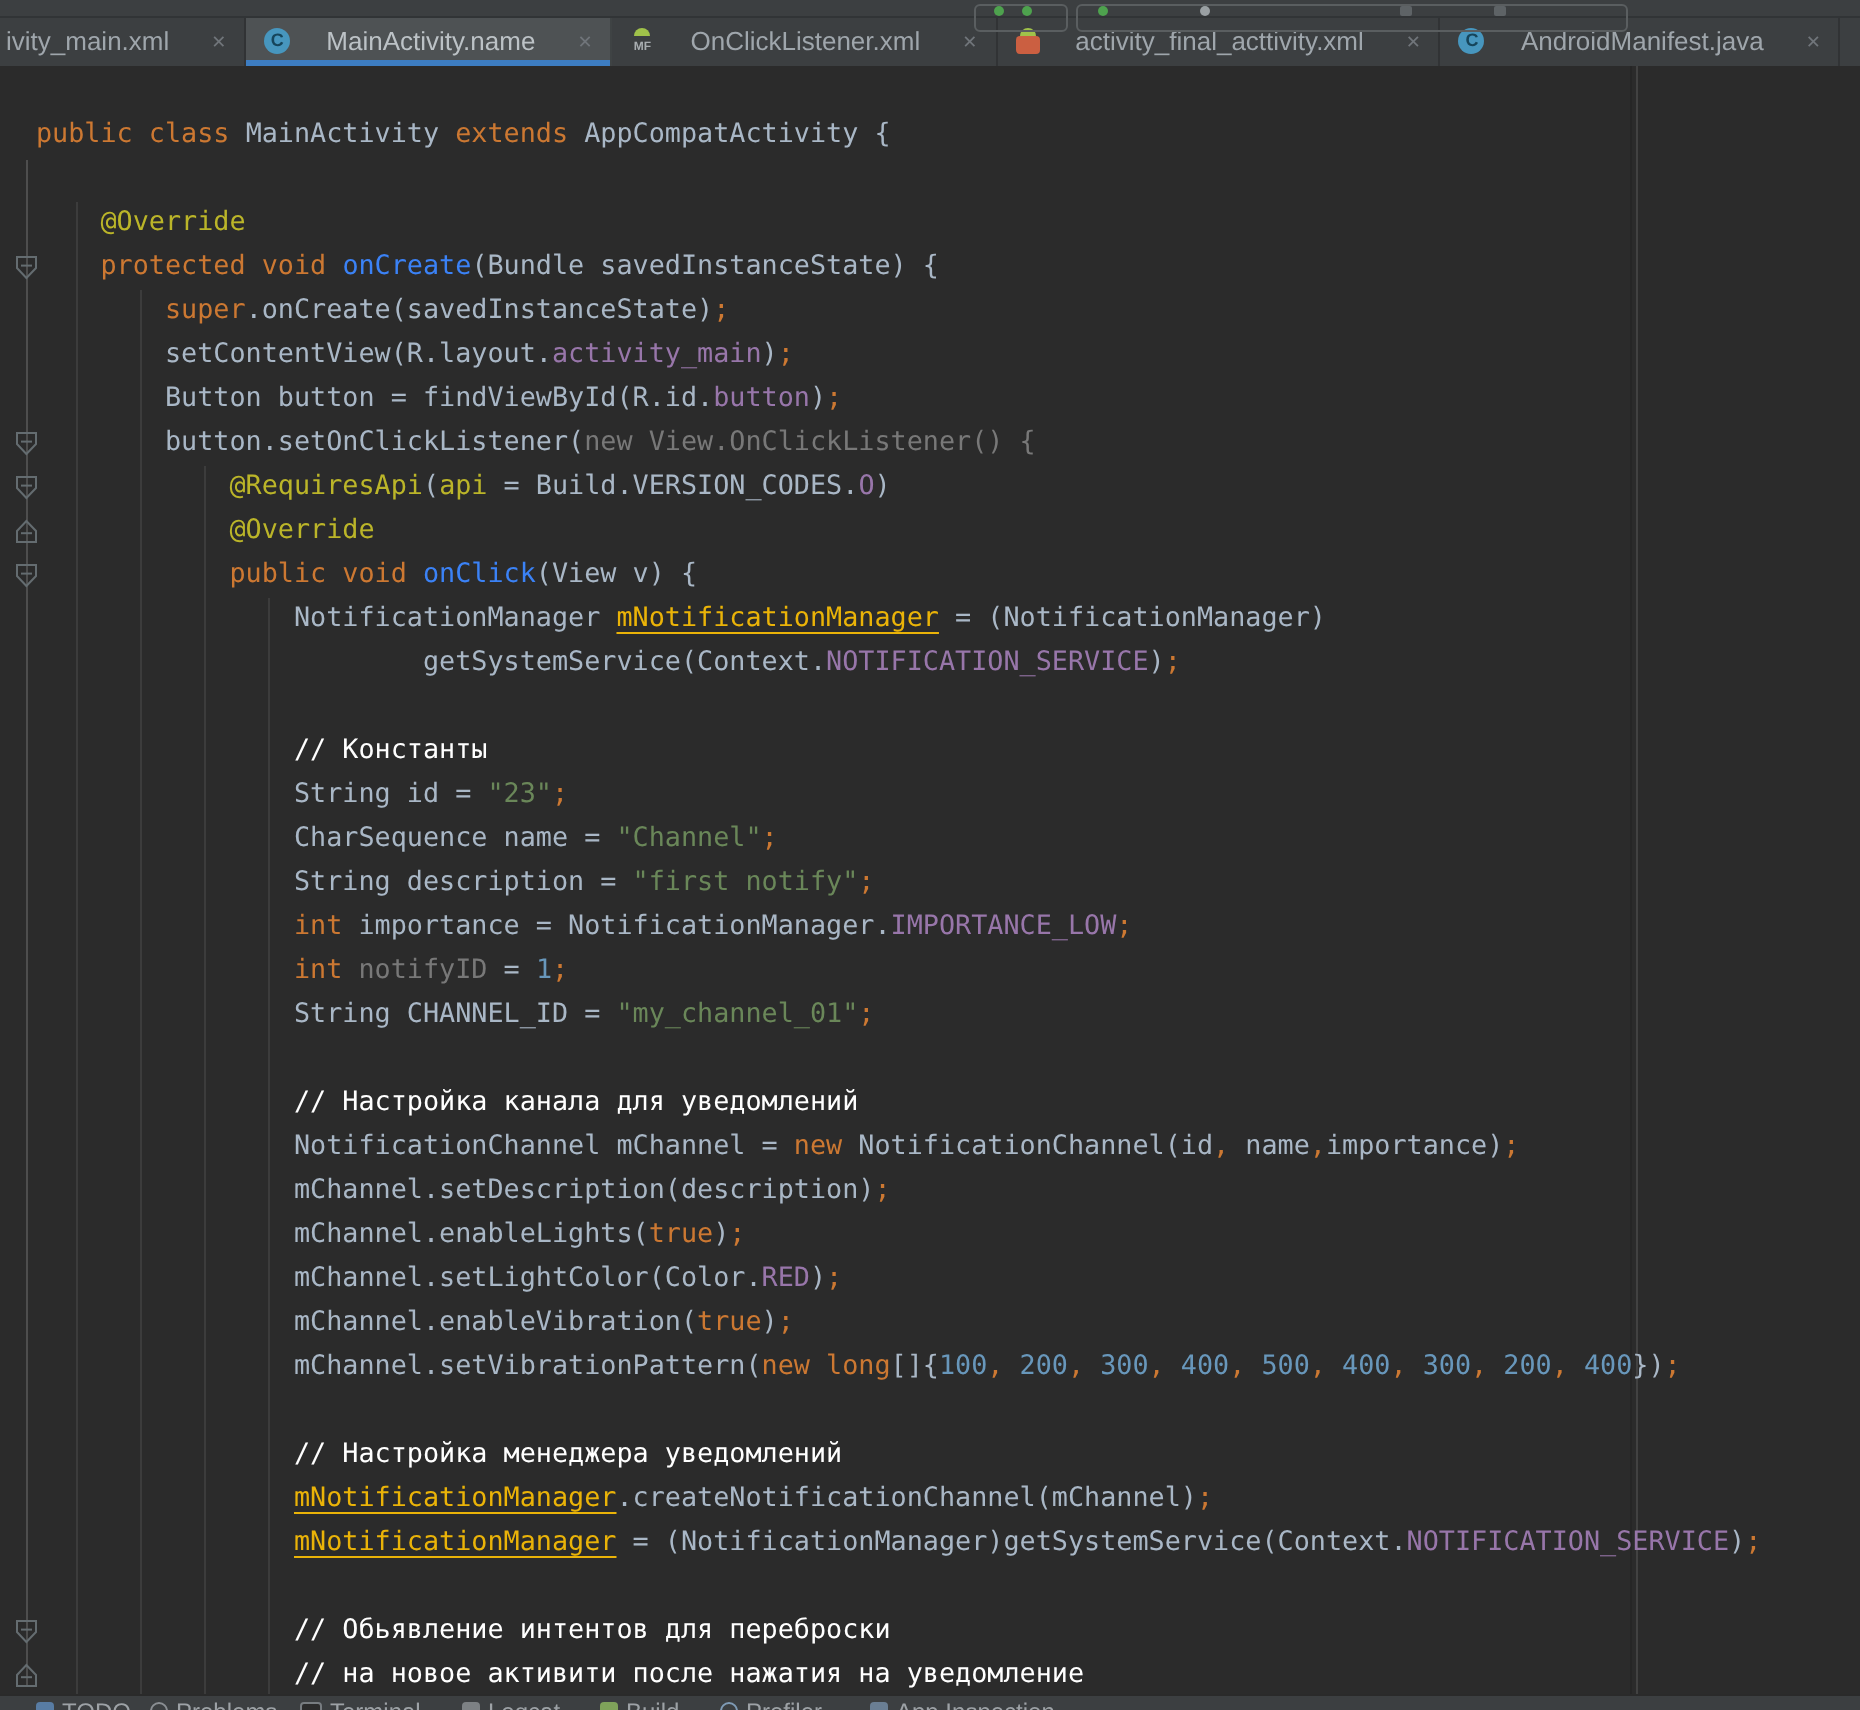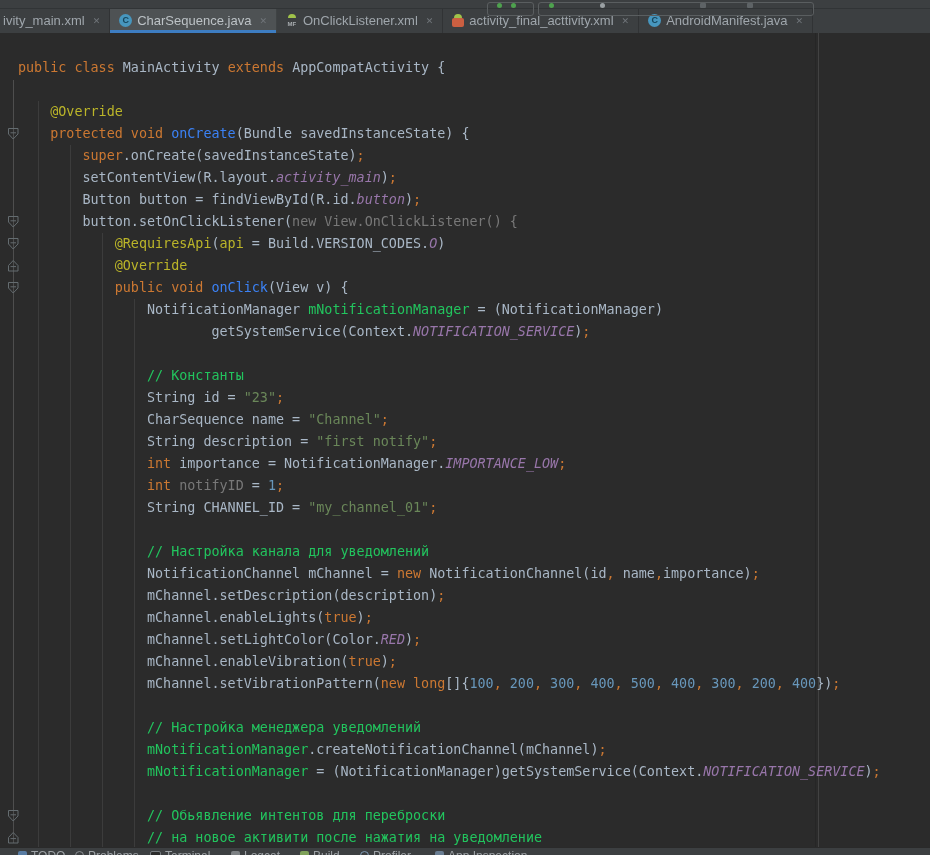--- a/index.html
+++ b/index.html
@@ -9,21 +9,21 @@
   }
   
   .topstrip{position:absolute;left:0;top:0;width:930px;height:8px;background:#3C3F41;border-bottom:1px solid #313436;z-index:5}
   .rbox{position:absolute;top:2px;height:12px;border:1px solid #5A5E60;border-radius:3px;background:transparent}
   .tdot{position:absolute;top:3px;width:5px;height:5px;border-radius:50%}
   .tdot.green{background:#4EA24E}
   .tdot.light{background:#9AA0A3}
   .tsq{position:absolute;top:3px;width:6px;height:5px;background:#5E6366;border-radius:1px}
   
   .tabbar{position:absolute;left:0;top:8px;width:930px;height:25px;background:#3C3F41;display:flex;align-items:stretch;z-index:4}
-  .tab{display:flex;align-items:center;gap:5px;padding:0 9px;color:#9FA6AC;font-size:13px;position:relative;border-right:1px solid rgba(0,0,0,.18);white-space:nowrap;cursor:default}
+  .tab{display:flex;align-items:center;gap:18px;padding:0 9px;color:#9FA6AC;font-size:13px;position:relative;border-right:1px solid rgba(0,0,0,.18);white-space:nowrap;cursor:default}
   .tab.noicon{padding-left:3px}
   .tab.active{background:#4E5254;color:#BCC2C6}
   .tab.active::after{content:"";position:absolute;left:0;right:0;bottom:0;height:3px;background:#3D7DC2}
   .tclose{color:#70757A;font-size:9px;margin-left:3px}
   .ticon{flex:0 0 auto;display:inline-block}
   .ticon.class{width:13px;height:13px;border-radius:50%;background:#4796BE;color:#16455B;font-weight:bold;font-size:9px;line-height:13px;text-align:center}
   .ticon.manifest{position:relative;width:12px;height:14px}
   .ticon.manifest i{position:absolute;left:2px;top:0;width:8px;height:4px;background:#A0C24A;border-radius:4px 4px 0 0}
   .ticon.manifest b{position:absolute;left:0;right:0;bottom:0;font-size:6px;color:#A8ADB0;font-weight:bold;font-style:normal;line-height:8px;text-align:center}
   .ticon.layout{position:relative;width:12px;height:14px}
@@ -33,24 +33,24 @@
   .editor{position:absolute;left:0;top:33px;width:930px;height:687px;background:#2B2B2B}
   .vline{position:absolute;width:1px}
   .code{position:absolute;left:18px;top:24px;font-family:"DejaVu Sans Mono",monospace;font-size:13.4px;line-height:22px;white-space:pre}
   .cline{height:22px}
   .tok.kw{color:#CC7832}
   .tok.pl{color:#A9B7C6}
   .tok.an{color:#BBB529}
   .tok.md{color:#3b82f6}
   .tok.st{color:#6A8759}
   .tok.nm{color:#6897BB}
-  .tok.cn{color:#9876AA;font-style:italic}
-  .tok.cm{color:#22c55e}
+  .tok.cn{color:#9876AA;}
+  .tok.cm{color:#ffffff}
   .tok.gr{color:#787878}
-  .tok.ul{color:#22c55e;text-underline-offset:3px;text-decoration-thickness:1px}
+  .tok.ul{color:#eab308;text-decoration:underline;text-underline-offset:3px;text-decoration-thickness:1px}
   .fold{position:absolute;left:7px;width:13px;height:14px}
   
   .bottombar{position:absolute;left:0;top:847px;width:930px;height:8px;background:#3C3F41;border-top:1px solid #2A2A2A;overflow:hidden;z-index:5}
   .bitem{position:absolute;top:2px;display:flex;gap:4px;align-items:flex-start;color:#9DA2A6;font-size:12px;line-height:13px;white-space:nowrap}
   .bicon{width:9px;height:9px;border-radius:2px;margin-top:1px;flex:0 0 auto}
   .bicon.todo{background:#587CA3}
   .bicon.problems{width:7px;height:7px;border:1.5px solid #8A8E92;border-radius:50%;background:transparent}
   .bicon.terminal{background:#2B2B2B;border:1px solid #777C80}
   .bicon.logcat{background:#7D8184}
   .bicon.build{background:#7FA25A}
@@ -71,21 +71,21 @@
   <i class="tsq" style="left:747px"></i>
 </div>
 
 <div class="tabbar">
     <div class="tab noicon">
       <span class="tlabel">ivity_main.xml</span>
       <span class="tclose">✕</span>
     </div>
     <div class="tab active">
       <span class="ticon class">C</span>
-      <span class="tlabel">CharSequence.java</span>
+      <span class="tlabel">MainActivity.name</span>
       <span class="tclose">✕</span>
     </div>
     <div class="tab">
       <span class="ticon manifest">
         <i></i>
         <b>MF</b>
       </span>
       <span class="tlabel">OnClickListener.xml</span>
       <span class="tclose">✕</span>
     </div>

